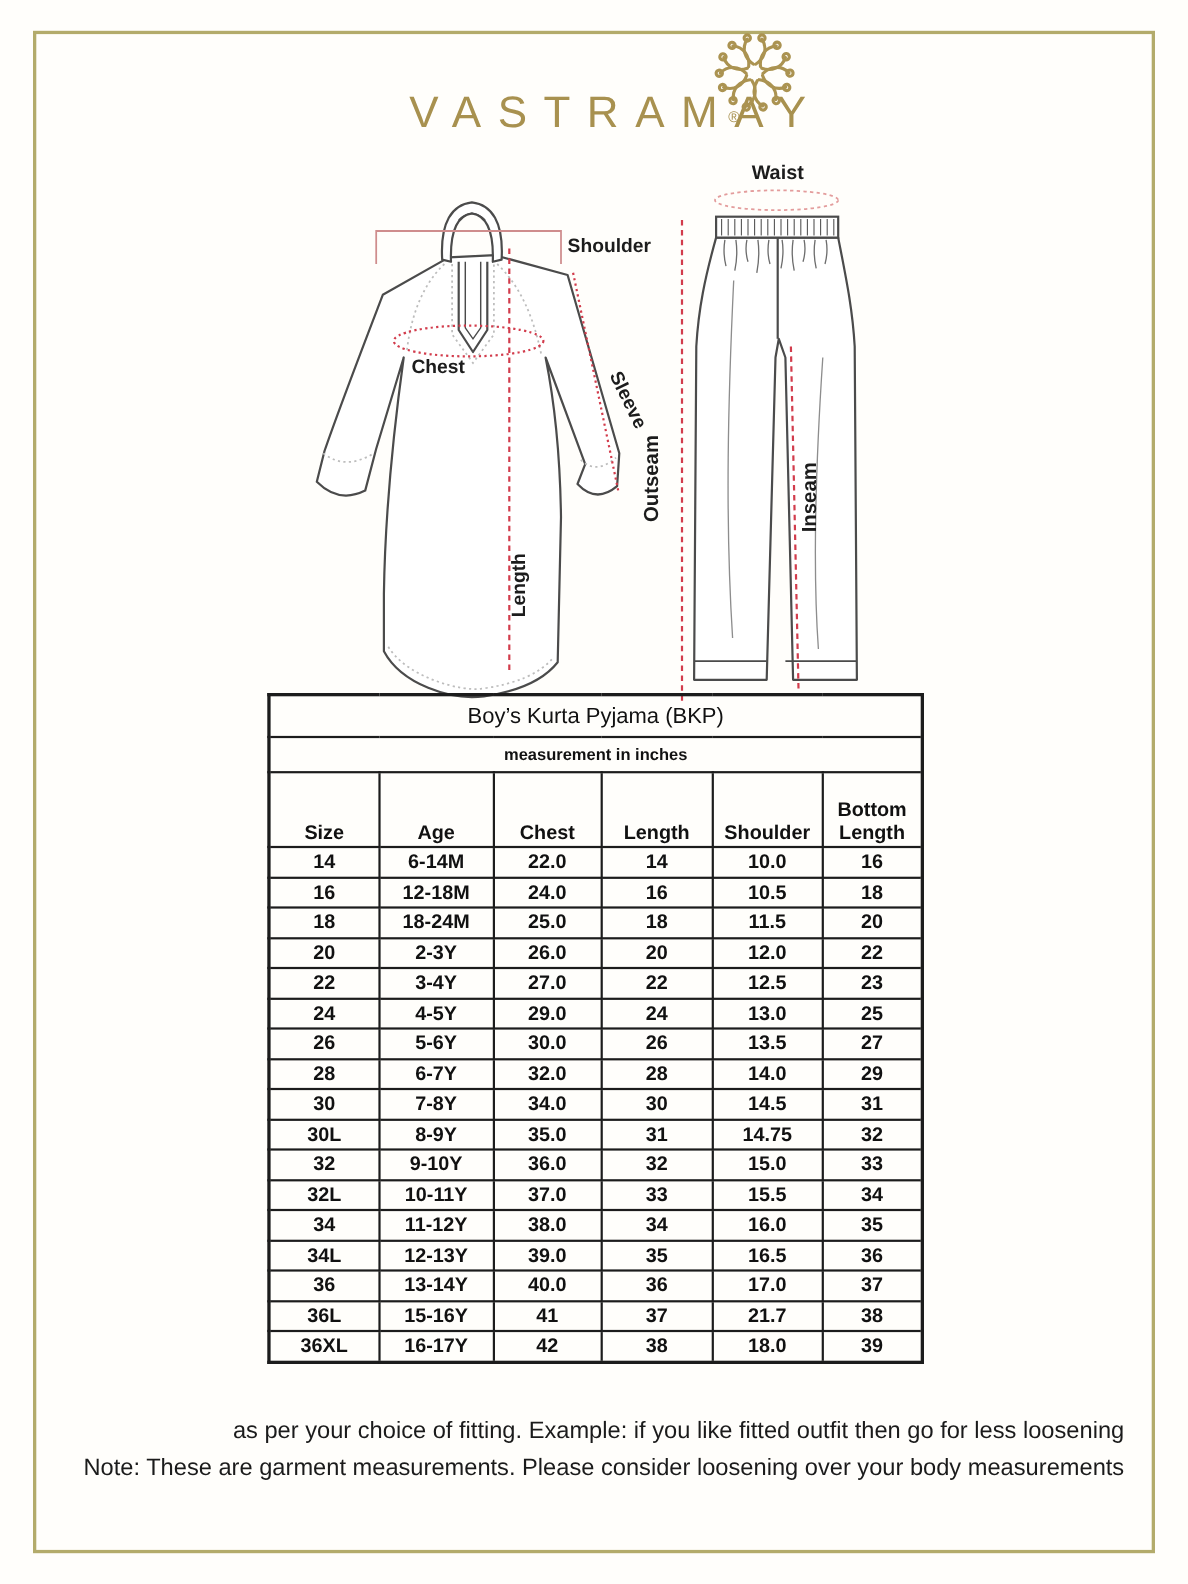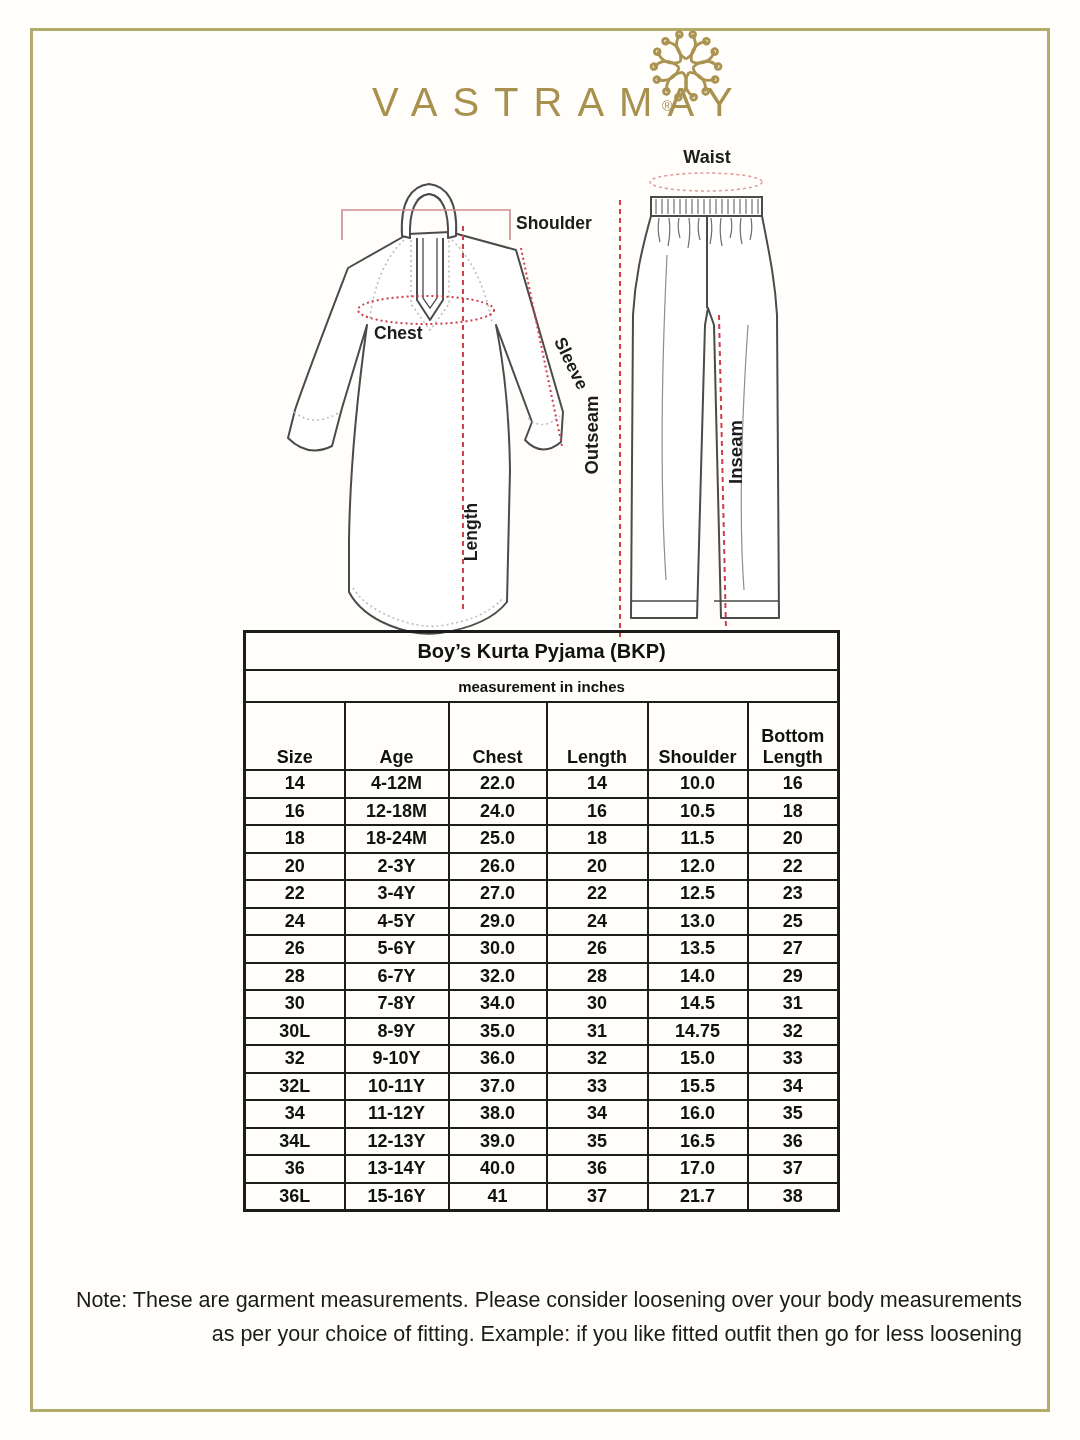--- a/index.html
+++ b/index.html
@@ -50,21 +50,21 @@
     width:594px;
     border-collapse:collapse;table-layout:fixed;
     color:#111;
     border:3px solid #1c1c1c;
   }
   .size-table td,.size-table th{
     border:2px solid #1c1c1c;
     text-align:center;padding:0;
   }
   .size-table .title-cell{
-    font-size:20px;font-weight:bold;height:36px;
+    font-size:20px;font-weight:normal;height:36px;
   }
   .size-table .subtitle-cell{
     font-size:15px;font-weight:bold;height:30px;margin-top:28px;
   }
   .size-table th{
     font-size:18px;font-weight:bold;height:66px;
     vertical-align:bottom;padding-bottom:0;line-height:1.2;
   }
   .size-table td.data-cell{
     font-size:18px;font-weight:bold;height:25.5px;
@@ -195,21 +195,21 @@
     <tr>
           <th>Size</th>
           <th>Age</th>
           <th>Chest</th>
           <th>Length</th>
           <th>Shoulder</th>
           <th>Bottom Length</th>
         </tr>
         <tr>
           <td class="data-cell">14</td>
-          <td class="data-cell">4-12M</td>
+          <td class="data-cell">6-14M</td>
           <td class="data-cell">22.0</td>
           <td class="data-cell">14</td>
           <td class="data-cell">10.0</td>
           <td class="data-cell">16</td>
         </tr>
         <tr>
           <td class="data-cell">16</td>
           <td class="data-cell">12-18M</td>
           <td class="data-cell">24.0</td>
           <td class="data-cell">16</td>
@@ -321,20 +321,28 @@
           <td class="data-cell">37</td>
         </tr>
         <tr>
           <td class="data-cell">36L</td>
           <td class="data-cell">15-16Y</td>
           <td class="data-cell">41</td>
           <td class="data-cell">37</td>
           <td class="data-cell">21.7</td>
           <td class="data-cell">38</td>
         </tr>
+        <tr>
+          <td class="data-cell">36XL</td>
+          <td class="data-cell">16-17Y</td>
+          <td class="data-cell">42</td>
+          <td class="data-cell">38</td>
+          <td class="data-cell">18.0</td>
+          <td class="data-cell">39</td>
+        </tr>
       </tbody>
   </table>
 
   <div class="note">
+    <div>as per your choice of fitting. Example: if you like fitted outfit then go for less loosening</div>
     <div>Note: These are garment measurements. Please consider loosening over your body measurements</div>
-    <div>as per your choice of fitting. Example: if you like fitted outfit then go for less loosening</div>
   </div>
 </div>
 
 </body></html>

